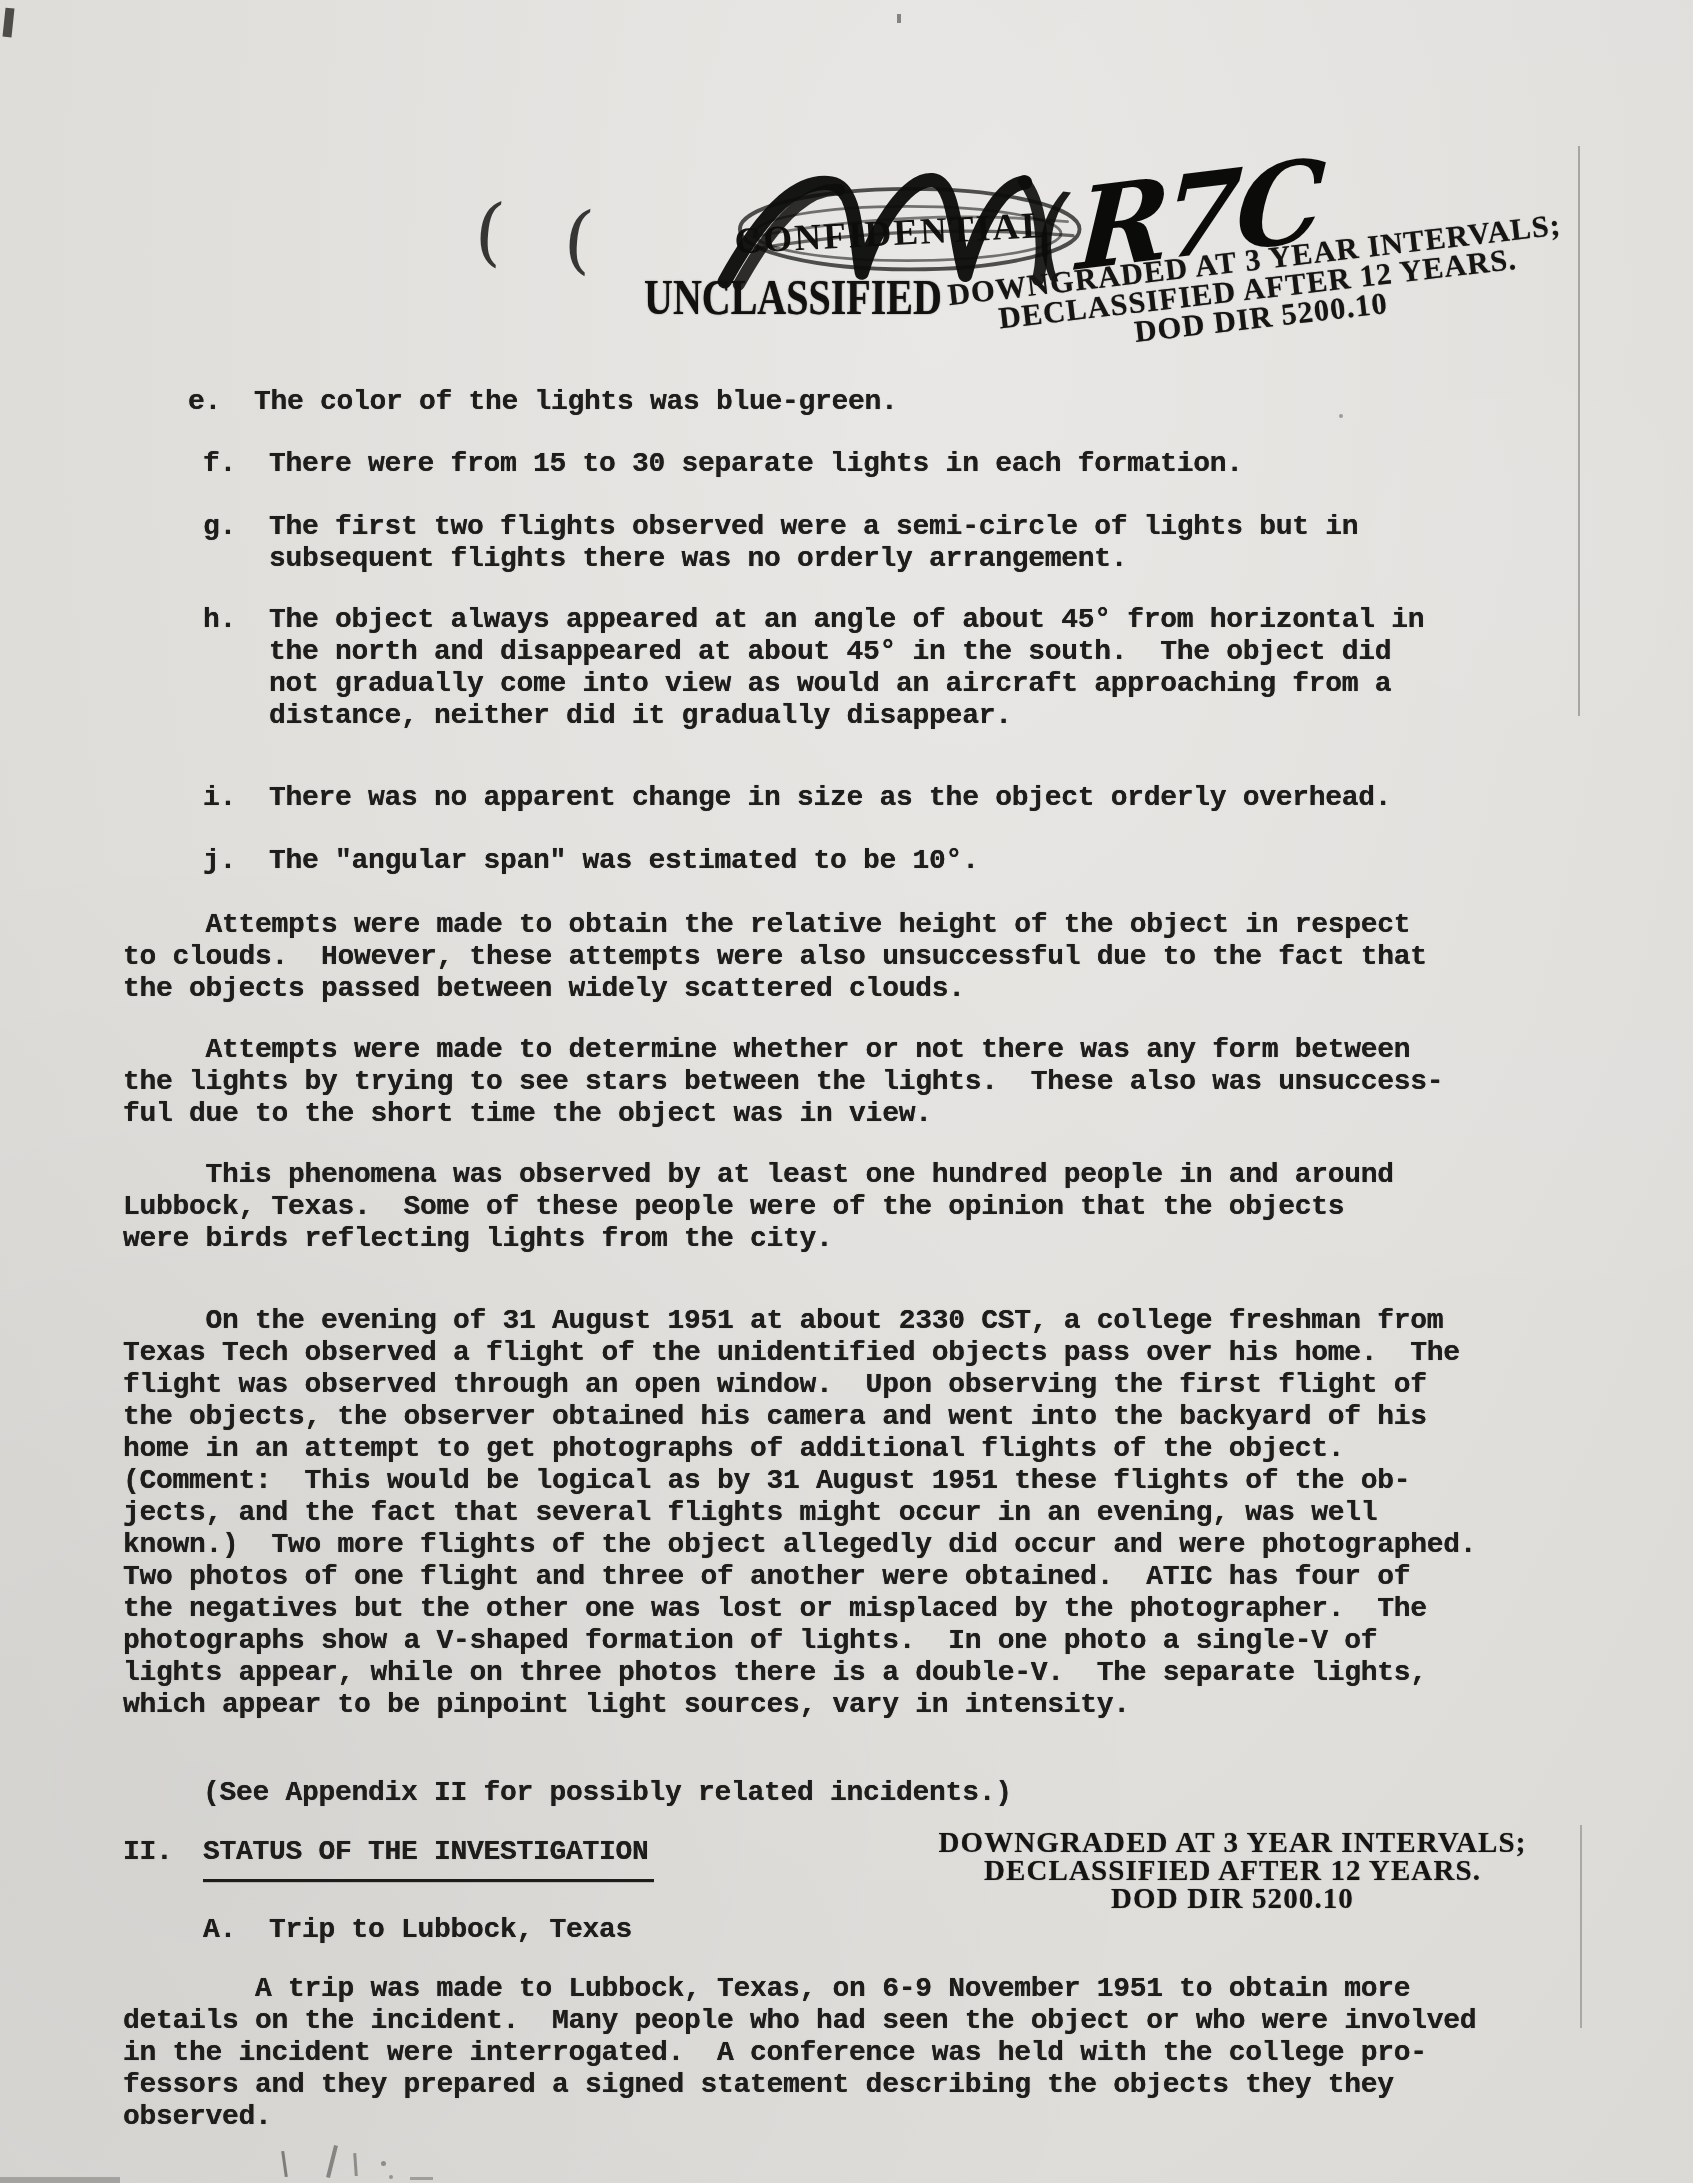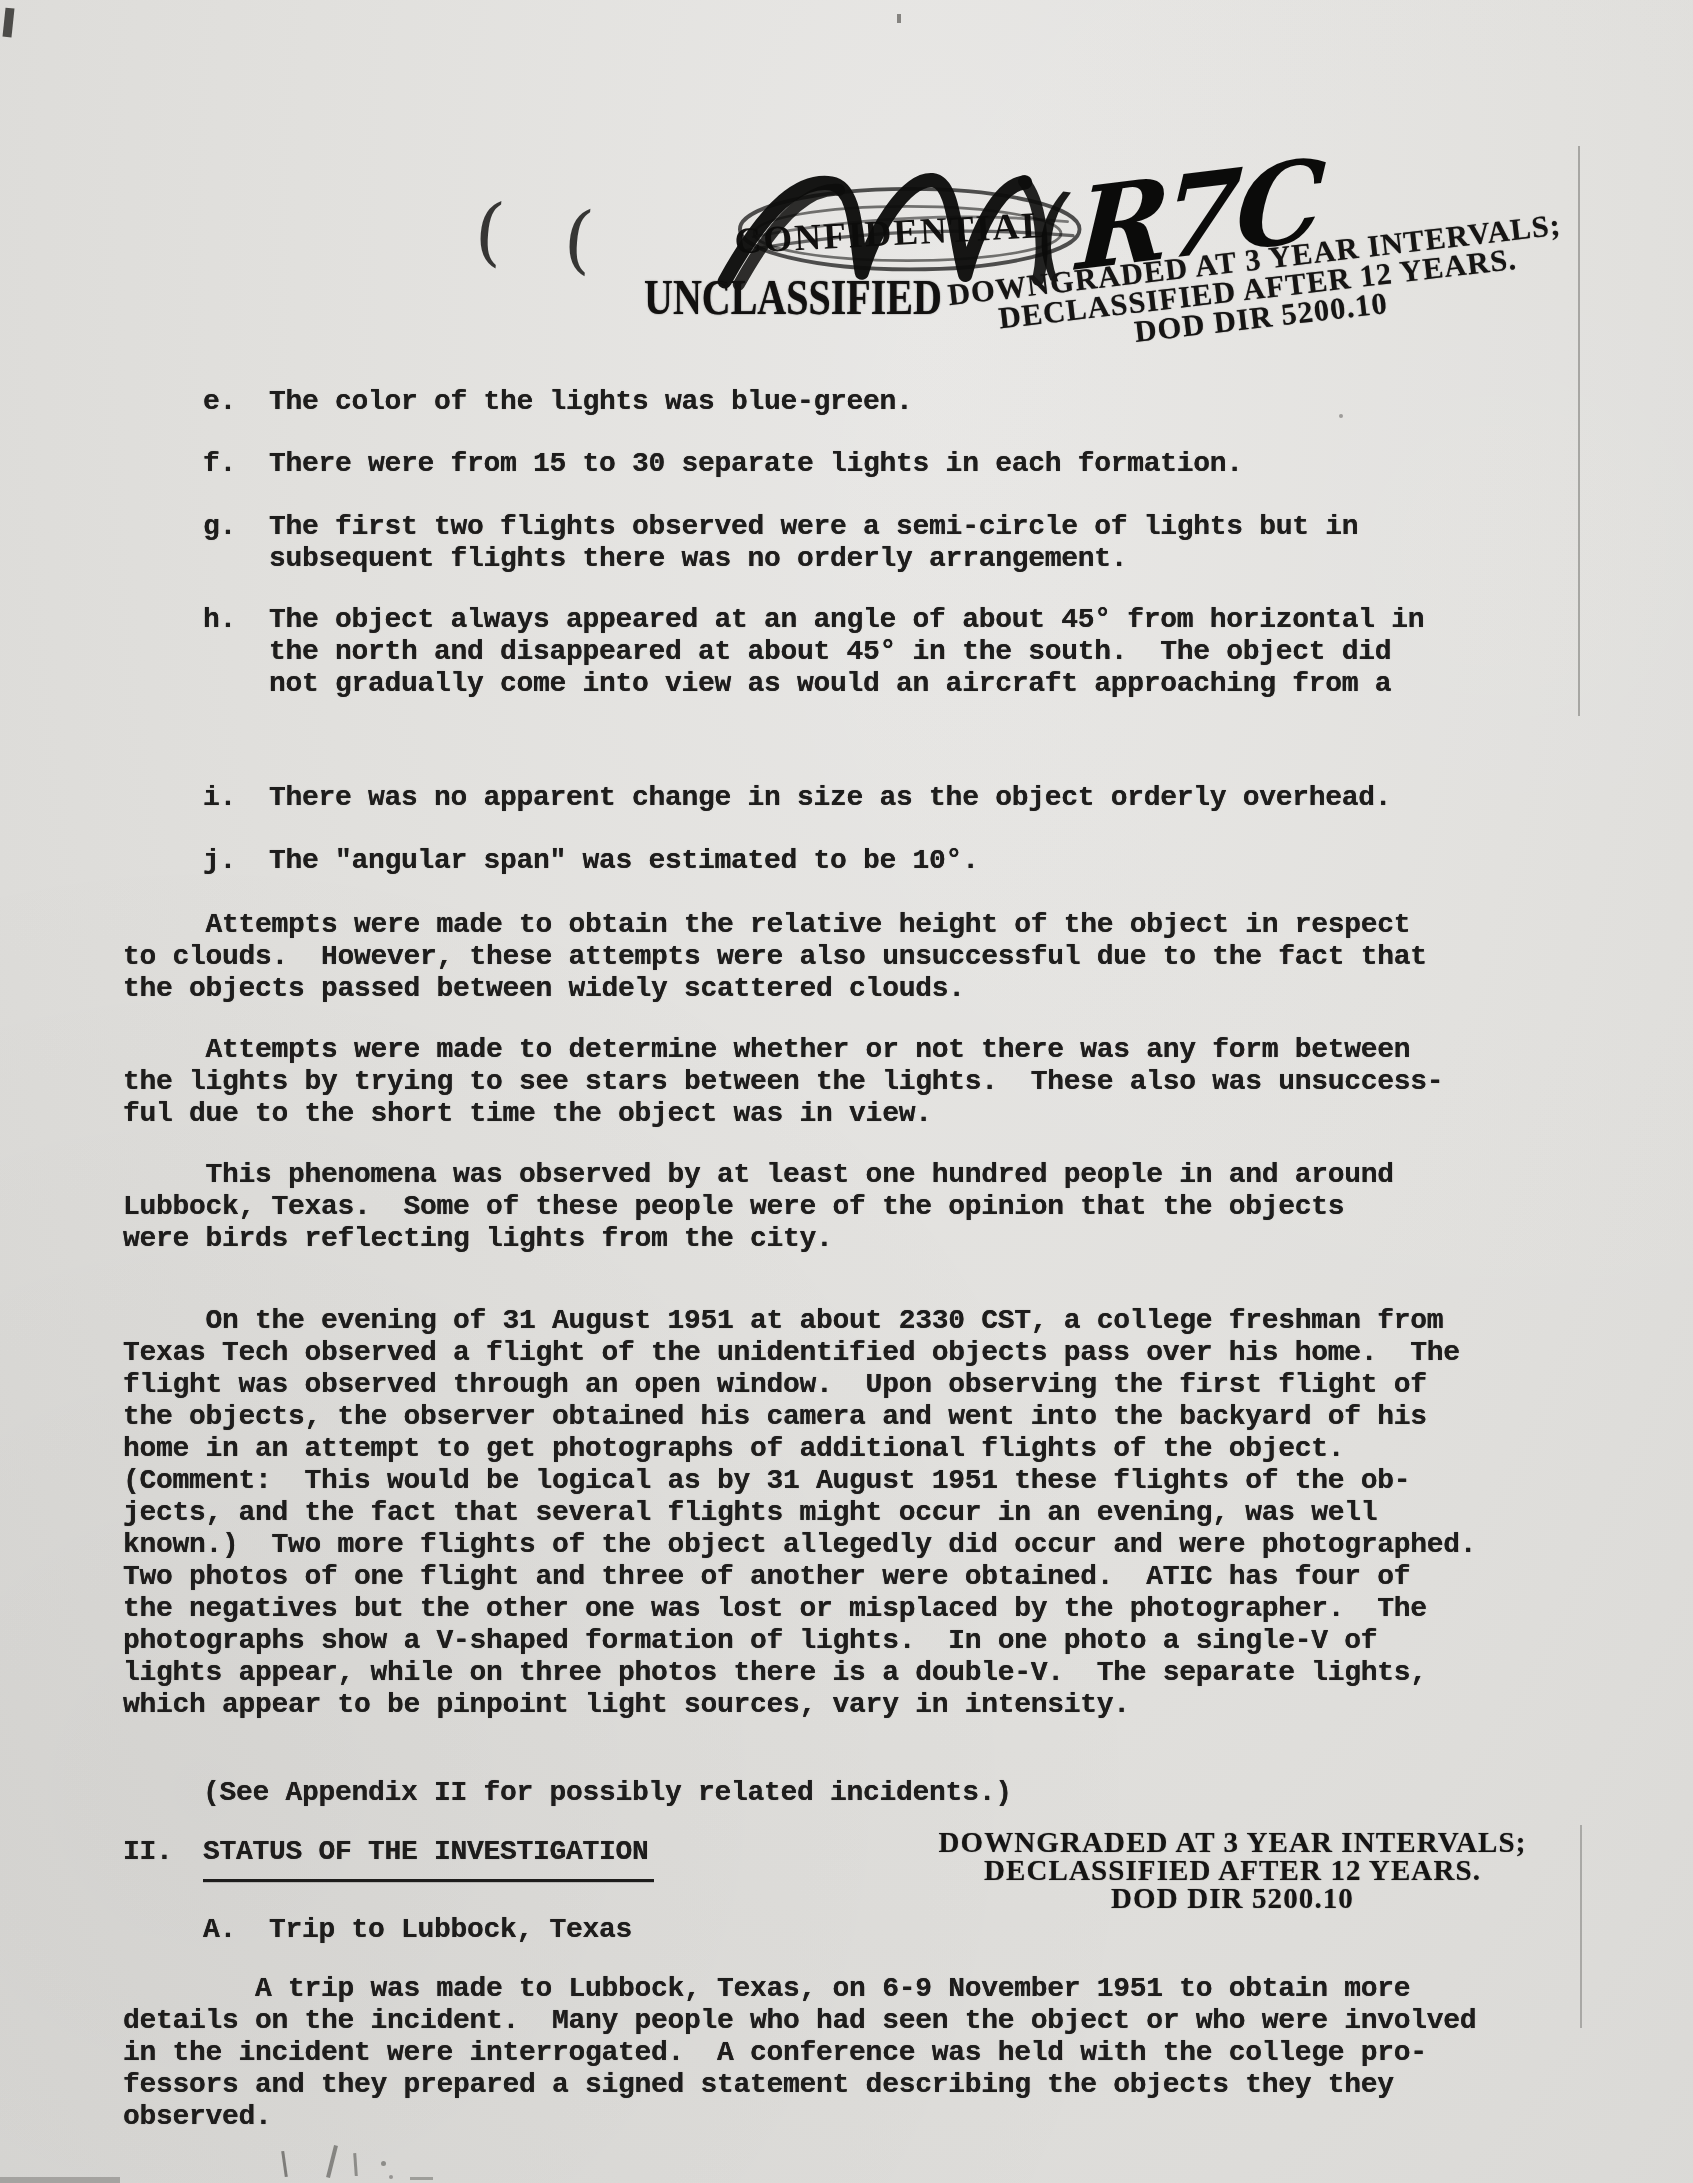--- a/index.html
+++ b/index.html
@@ -88,34 +88,35 @@
       <div class="tline">DOWNGRADED AT 3 YEAR INTERVALS;</div>
       <div class="tline">DECLASSIFIED AFTER 12 YEARS.</div>
       <div class="tline">DOD DIR 5200.10</div>
     </div>
   <div class="stamp" id="stamp-downgrade-2">
       <div class="tline">DOWNGRADED AT 3 YEAR INTERVALS;</div>
       <div class="tline">DECLASSIFIED AFTER 12 YEARS.</div>
       <div class="tline">DOD DIR 5200.10</div>
     </div>
 
-  <div class="block" style="left:203px; top:386px;">
+  <div class="block" style="left:188px; top:386px;">
       <div class="tline">e.  The color of the lights was blue-green.</div>
     </div>
   <div class="block" style="left:203px; top:448px;">
       <div class="tline">f.  There were from 15 to 30 separate lights in each formation.</div>
     </div>
   <div class="block" style="left:203px; top:511px;">
       <div class="tline">g.  The first two flights observed were a semi-circle of lights but in</div>
       <div class="tline">    subsequent flights there was no orderly arrangement.</div>
     </div>
   <div class="block" style="left:203px; top:604px;">
       <div class="tline">h.  The object always appeared at an angle of about 45° from horizontal in</div>
       <div class="tline">    the north and disappeared at about 45° in the south.  The object did</div>
       <div class="tline">    not gradually come into view as would an aircraft approaching from a</div>
+      <div class="tline">    distance, neither did it gradually disappear.</div>
     </div>
   <div class="block" style="left:203px; top:782px;">
       <div class="tline">i.  There was no apparent change in size as the object orderly overhead.</div>
     </div>
   <div class="block" style="left:203px; top:845px;">
       <div class="tline">j.  The "angular span" was estimated to be 10°.</div>
     </div>
 
   <div class="block" style="left:123px; top:909px;">
       <div class="tline">     Attempts were made to obtain the relative height of the object in respect</div>

